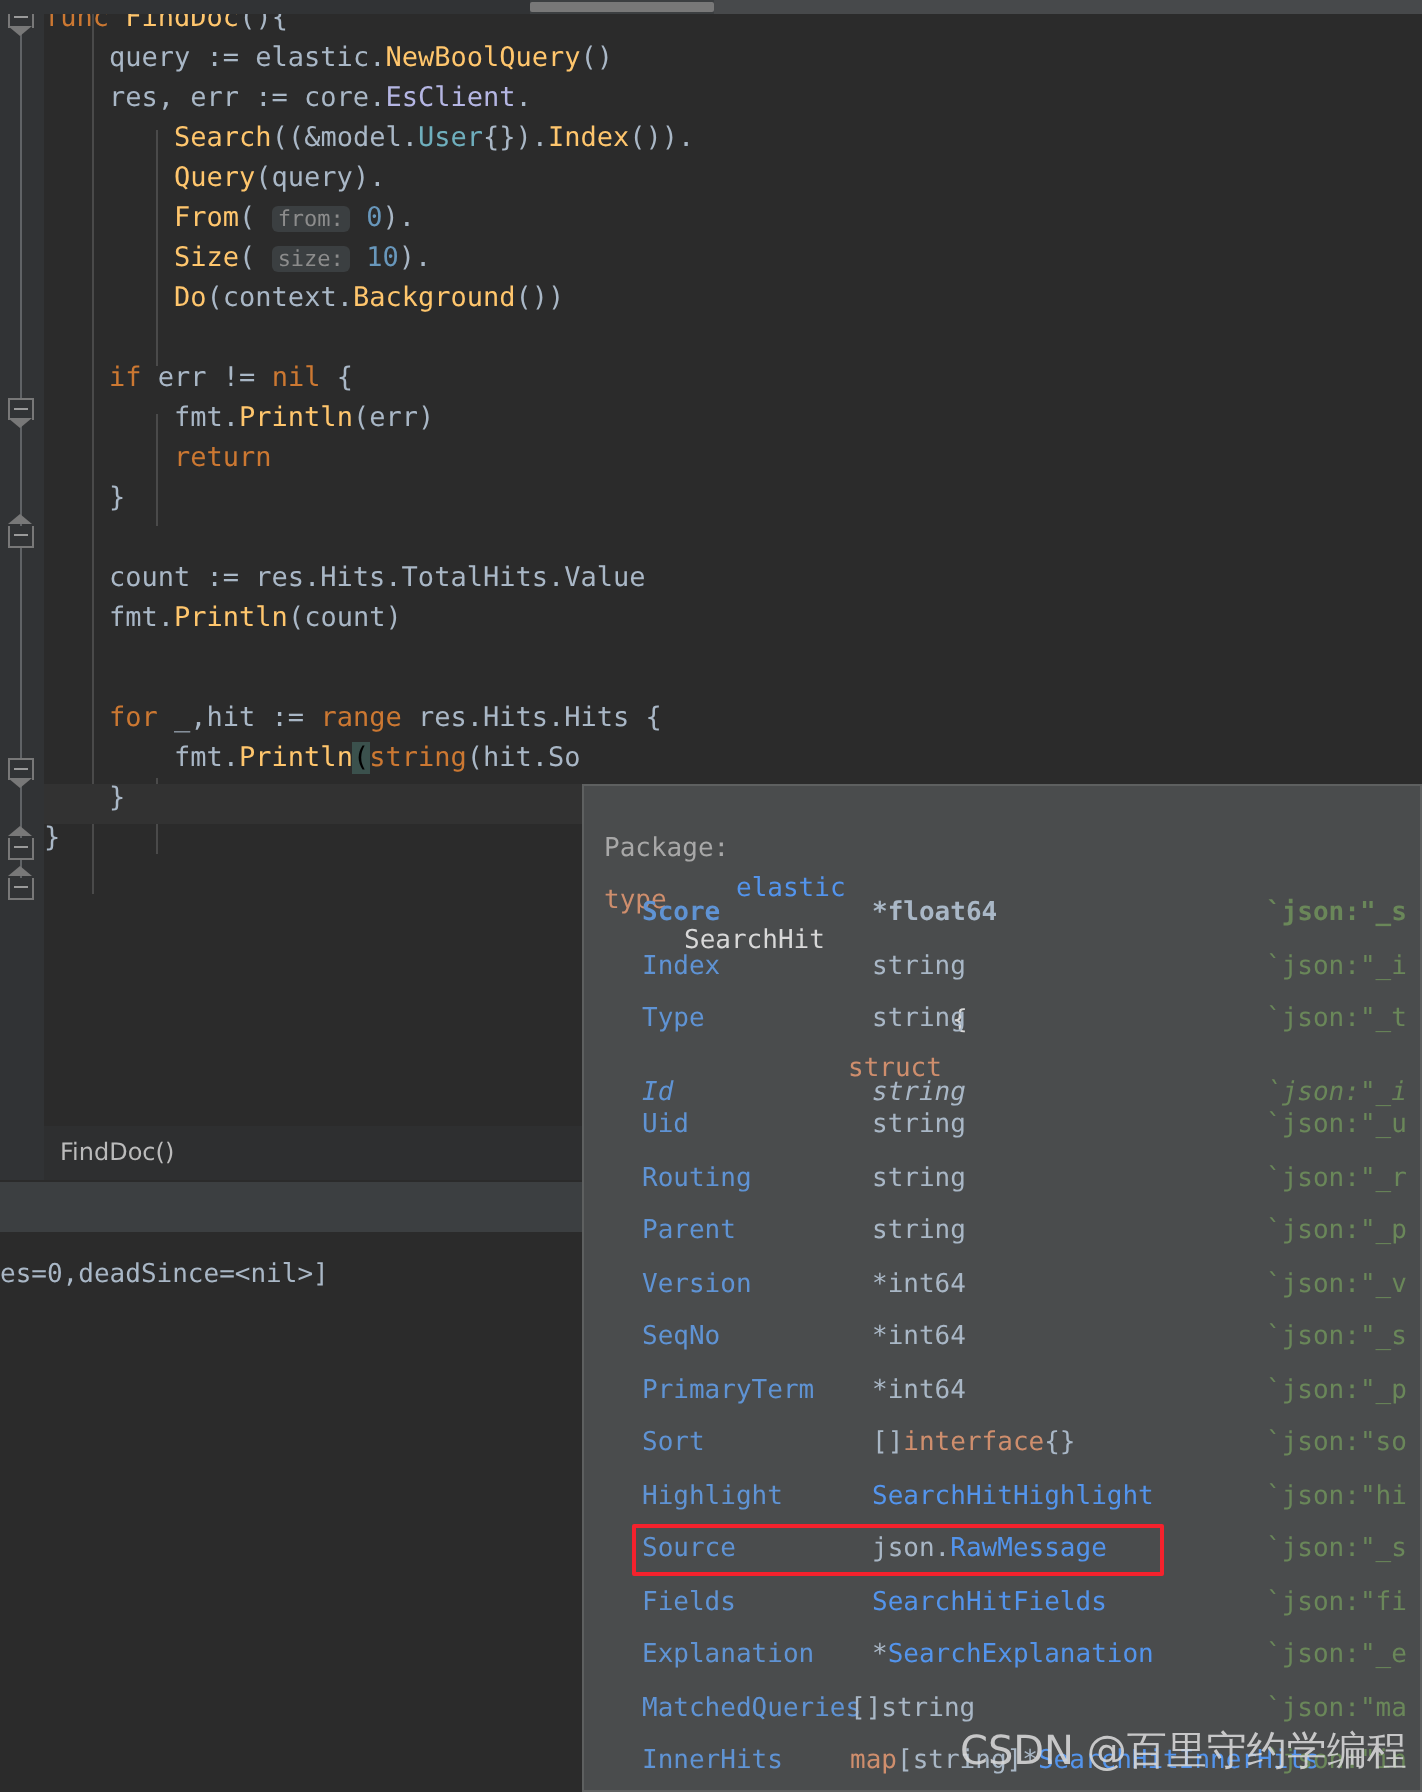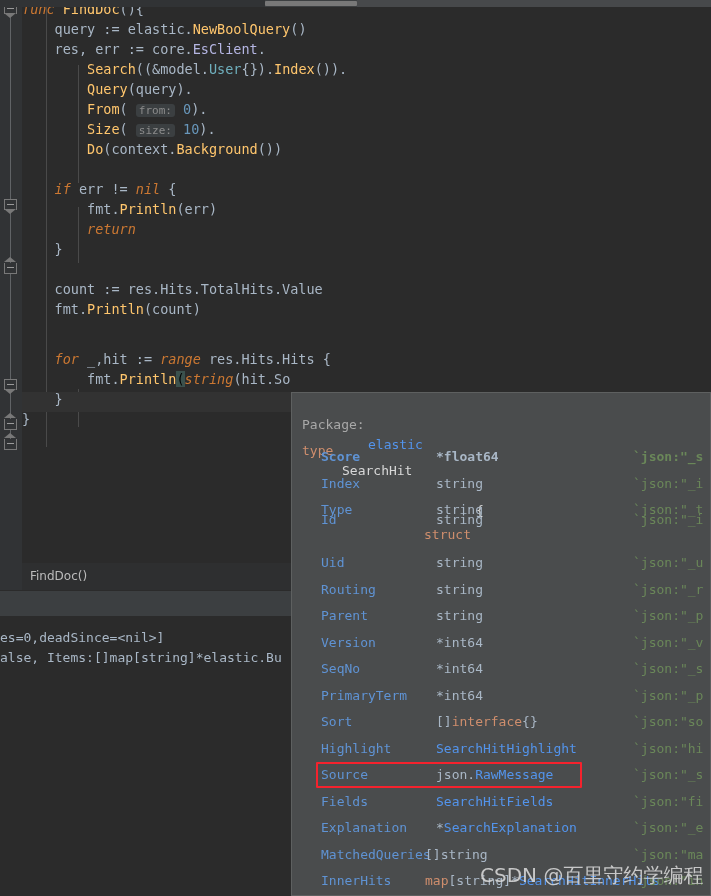--- a/index.html
+++ b/index.html
@@ -30,21 +30,21 @@
   .fold-marker.up:before{content:"";position:absolute;left:-1px;top:-6px;width:0;height:0;
       border-left:6.5px solid transparent;border-right:6.5px solid transparent;border-bottom:5px solid #787878;}
 
   .indent-guide{position:absolute;width:1px;background:#4a4a4a;}
 
   .code{position:absolute;left:22px;top:0;width:689px;font-size:13.5px;line-height:20px;white-space:pre;}
   .ln{position:absolute;left:0;height:20px;}
   .cur-line{position:absolute;left:22px;width:689px;height:20px;background:#323232;}
 
   
-  .kw{color:#cc7832;font-style:italic;}
+  .kw{color:#cc7832;}
   .plain{color:#a9b7c6;}
   .fn{color:#ffc66d;}
   .num{color:#6897bb;}
   .method{color:#b5b6e3;}
   .tcyan{color:#6fafbd;margin-top:36px;}
   .param-hint{background:#3b3f41;color:#8c8c8c;font-size:11px;padding:0 3px;border-radius:3px;}
   .caret-hl{background:#3b514d;}
 
   
   .breadcrumb{position:absolute;left:0;top:563px;width:711px;height:27px;background:#2e2f30;
@@ -131,39 +131,38 @@
 
   <div class="breadcrumb">
     <div class="bc-gutter"></div>
     <span class="bc-text">FindDoc()</span>
   </div>
 
   <div class="toolband"></div>
 
   <div class="console">
     <div class="cl" style="top:12px">es=0,deadSince=&lt;nil&gt;]</div>
-    <div class="cl" style="top:32px">alse, Items:[]map[string]*elastic.Bu</div>
   </div>
 
   <div class="popup">
     <div class="prow" style="top:2px">
       <span class="fname" style="left: 10px; color: rgb(168, 168, 168);">Package:</span>
       <span class="fname" style="left: 76px; color: rgb(83, 148, 236);">elastic</span>
     </div>
     <div class="prow" style="top:28px">
       <span class="fname" style="left: 10px; color: rgb(207, 142, 109);">type</span>
       <span class="fname" style="left: 50px; color: rgb(216, 216, 216);">SearchHit</span>
       <span class="fname" style="left: 132px; color: rgb(207, 142, 109); margin-top: 44px;">struct</span>
       <span class="fname" style="left: 184px; color: rgb(216, 216, 216);">{</span>
     </div>
     <div id="field-rows">
         <div class="prow" style="top: 54px; font-weight: bold;"><span class="fname p-field">Score</span><span class="ftype"><span class="p-prim">*</span><span class="p-prim">float64</span></span><span class="ftag p-tag">`json:"_s</span></div>
         <div class="prow" style="top: 80.5px;"><span class="fname p-field">Index</span><span class="ftype"><span class="p-prim">string</span></span><span class="ftag p-tag">`json:"_i</span></div>
         <div class="prow" style="top: 107px;"><span class="fname p-field">Type</span><span class="ftype"><span class="p-prim">string</span></span><span class="ftag p-tag">`json:"_t</span></div>
-        <div class="prow" style="top: 117px;"><span class="fname p-field">Id</span><span class="ftype"><span class="p-prim">string</span></span><span class="ftag p-tag">`json:"_i</span></div>
+        <div class="prow" style="top: 144px; font-style: italic;"><span class="fname p-field">Id</span><span class="ftype"><span class="p-prim">string</span></span><span class="ftag p-tag">`json:"_i</span></div>
         <div class="prow" style="top: 160px;"><span class="fname p-field">Uid</span><span class="ftype"><span class="p-prim">string</span></span><span class="ftag p-tag">`json:"_u</span></div>
         <div class="prow" style="top: 186.5px; padding-left: 48px;"><span class="fname p-field">Routing</span><span class="ftype"><span class="p-prim">string</span></span><span class="ftag p-tag">`json:"_r</span></div>
         <div class="prow" style="top: 213px;"><span class="fname p-field">Parent</span><span class="ftype"><span class="p-prim">string</span></span><span class="ftag p-tag">`json:"_p</span></div>
         <div class="prow" style="top: 239.5px;"><span class="fname p-field">Version</span><span class="ftype"><span class="p-prim">*</span><span class="p-prim">int64</span></span><span class="ftag p-tag">`json:"_v</span></div>
         <div class="prow" style="top: 266px;"><span class="fname p-field">SeqNo</span><span class="ftype"><span class="p-prim">*</span><span class="p-prim">int64</span></span><span class="ftag p-tag">`json:"_s</span></div>
         <div class="prow" style="top: 292.5px;"><span class="fname p-field">PrimaryTerm</span><span class="ftype"><span class="p-prim">*</span><span class="p-prim">int64</span></span><span class="ftag p-tag">`json:"_p</span></div>
         <div class="prow" style="top: 319px;"><span class="fname p-field">Sort</span><span class="ftype"><span class="p-prim">[]</span><span class="p-iface">interface</span><span class="p-prim">{}</span></span><span class="ftag p-tag">`json:"so</span></div>
         <div class="prow" style="top: 345.5px;"><span class="fname p-field">Highlight</span><span class="ftype"><span class="p-type">SearchHitHighlight</span></span><span class="ftag p-tag">`json:"hi</span></div>
         <div class="prow" style="top: 372px;"><span class="fname p-field">Source</span><span class="ftype"><span class="p-prim">json.</span><span class="p-type">RawMessage</span></span><span class="ftag p-tag">`json:"_s</span></div>
         <div class="prow" style="top: 398.5px;"><span class="fname p-field">Fields</span><span class="ftype"><span class="p-type">SearchHitFields</span></span><span class="ftag p-tag">`json:"fi</span></div>

